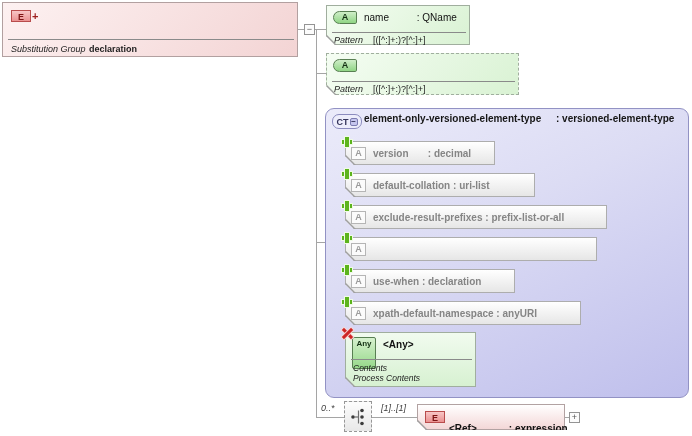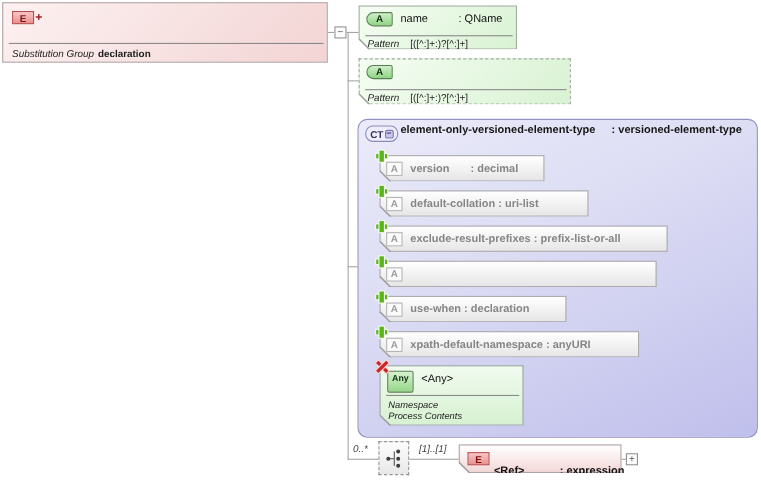--- a/index.html
+++ b/index.html
@@ -79,29 +79,29 @@
   .rowlbl{position:absolute;left:27px;top:6px;font-size:10px;font-weight:bold;
        color:#858585;white-space:nowrap;}
   .plus-badge{position:absolute;left:-4px;top:-5px;width:10px;height:10px;z-index:2;}
   .plus-badge::before{content:"";position:absolute;left:0;top:3px;width:10px;height:4px;
        background:#5cb41c;box-shadow:0 0 0 1px #effae6;}
   .plus-badge::after{content:"";position:absolute;left:3px;top:0;width:4px;height:10px;
        background:#5cb41c;box-shadow:0 0 0 1px #effae6;}
 
   
   .anybox{background:linear-gradient(#f1fbef,#d7f1d1);border:1px solid #a0ae9e;}
-  .anyicon{position:absolute;left:6px;top:4px;width:24px;height:20px;box-sizing:border-box;
+  .anyicon{position:absolute;left:6px;top:4px;width:24px;height:32px;box-sizing:border-box;
        background:linear-gradient(#d6f1ce,#96d88a);border:1px solid #587f52;border-radius:2px;
        color:#143114;font-size:8px;font-weight:bold;text-align:center;line-height:12px;}
   .xbadge{position:absolute;left:-4px;top:-5px;width:11px;height:11px;z-index:2;}
   .xbadge::before,.xbadge::after{content:"";position:absolute;left:-1px;top:4px;
        width:13px;height:3px;background:#cd2525;box-shadow:0 0 0 1px #f6d8d8;}
   .xbadge::before{transform:rotate(45deg);}
   .xbadge::after{transform:rotate(-45deg);}
-  .any-ttl{position:absolute;left:37px;top:6px;font-size:10px;font-weight:normal;color:#111;}
+  .any-ttl{position:absolute;left:37px;top:6px;font-size:10px;font-weight:bold;color:#111;}
   .any-meta{position:absolute;font-size:8.5px;color:#1d1d1d;font-style:italic;white-space:nowrap;}
   .any-val{position:absolute;font-size:8.5px;color:#1d1d1d;font-weight:bold;white-space:nowrap;margin-top:38px;}
 
   
   .card{position:absolute;font-size:9px;font-style:italic;color:#3f3f3f;white-space:nowrap;}
   .choice{position:absolute;box-sizing:border-box;background:linear-gradient(#fdfdfd,#e8e8e8);
        border:1px dashed #979797;display:flex;align-items:center;justify-content:center;}
   .ref{background:linear-gradient(#ffffff,#f3d7d7);border:1px solid #b2a2a2;}
   .ref .eicon{left:7px;top:6px;}
   .ref-ttl{position:absolute;left:31px;top:7px;font-size:10px;font-weight:bold;
@@ -198,21 +198,21 @@
       <span class="plus-badge"></span>
       <span class="aicon2">A</span>
       <div class="rowlbl"><span>xpath-default-namespace</span><span class="tp">anyURI</span></div>
     </div>
 
     <div class="box anybox dogear" style="left:19px;top:223px;width:131px;height:55px">
       <span class="xbadge"></span>
       <span class="anyicon">Any</span>
       <div class="any-ttl">&lt;Any&gt;</div>
       <div class="sep" style="left:5px;top:26px;width:121px"></div>
-      <span class="any-meta" style="left:7px;top:30px">Namespace</span>
+      <span class="any-meta" style="left:7px;top:30px">Contents</span>
       <span class="any-val" style="left:76px;top:30px">##other</span>
       <span class="any-meta" style="left:7px;top:40px">Process Contents</span>
       <span class="any-val" style="left:76px;top:40px">Lax</span>
     </div>
   </div>
 
   <span class="card" style="left:321px;top:403px">0..*</span>
 
   <div class="choice" style="left:344px;top:401px;width:28px;height:31px">
     <svg width="17" height="20" viewBox="0 0 17 20">

